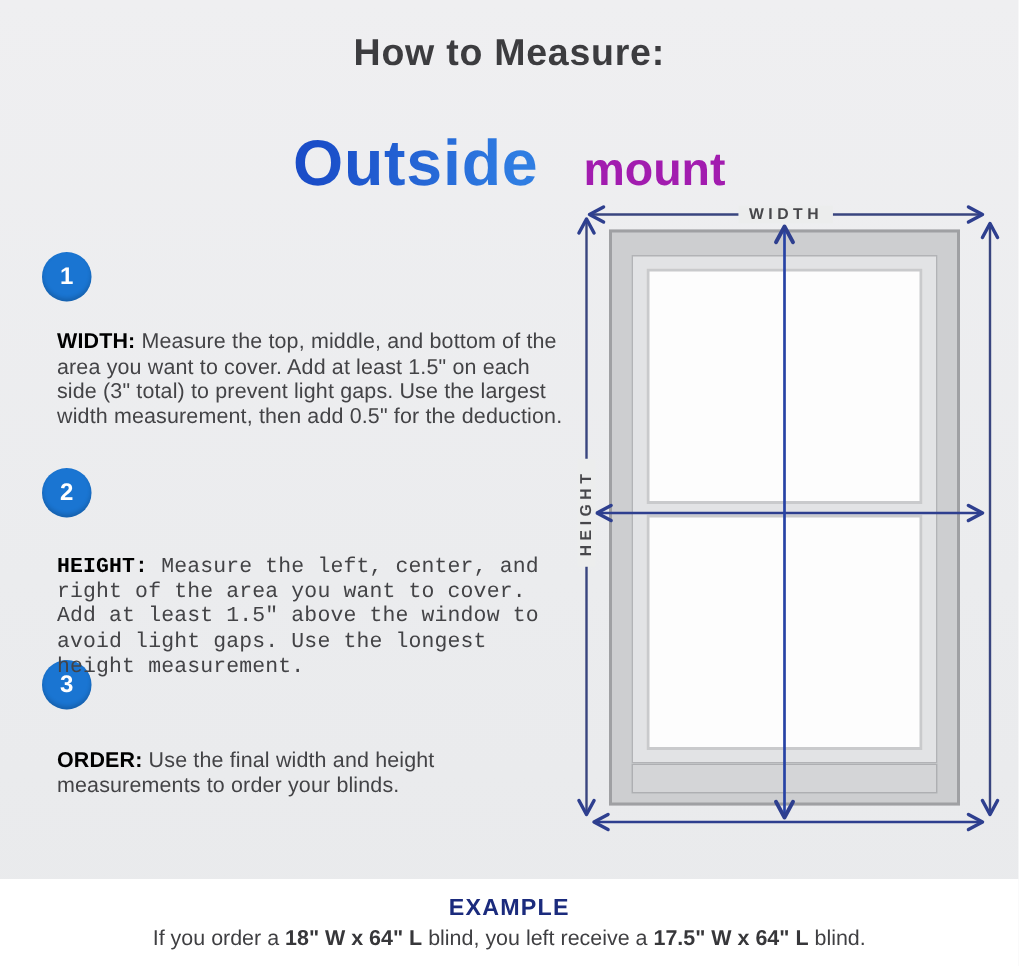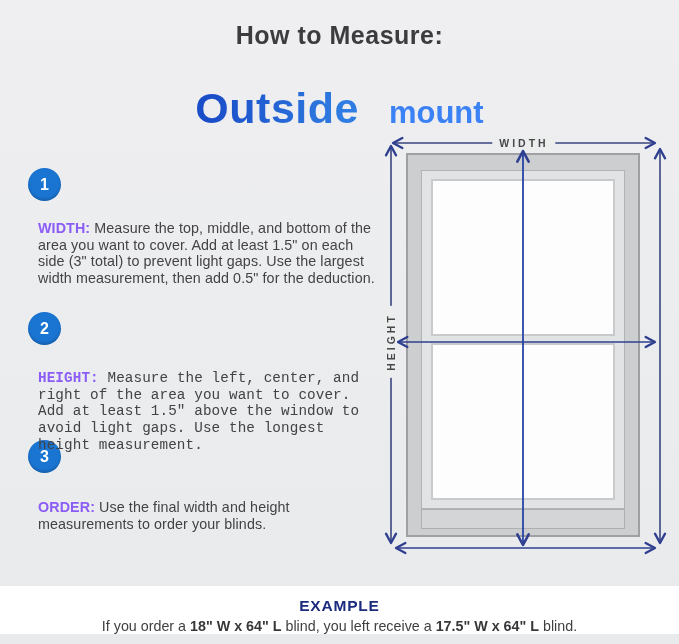--- a/index.html
+++ b/index.html
@@ -12,36 +12,36 @@
   
   .title-wrap{position:absolute;top:22px;left:0;width:100%;text-align:center;}
   .t1{font-size:25px;font-weight:700;color:#3c3c3f;letter-spacing:.5px;line-height:1.1;}
   .t2{display:flex;justify-content:center;align-items:baseline;gap:30px;margin-top:1px;}
   .t2-outside{
     font-size:43px;font-weight:800;letter-spacing:.5px;
     background:linear-gradient(95deg,#1a4dc8 10%,#2f7de2 90%);
     -webkit-background-clip:text;background-clip:text;
     -webkit-text-fill-color:transparent;color:#2161d6;
   }
-  .t2-mount{font-size:31px;font-weight:700;color:#3b82f6;margin-top:44px;}
+  .t2-mount{font-size:31px;font-weight:700;color:#a21caf;margin-top:44px;}
   
   .badge{
     position:absolute;width:33px;height:33px;border-radius:50%;
     background:#1a75d2;color:#fff;font-weight:700;font-size:16px;
     display:flex;align-items:center;justify-content:center;
     box-shadow:inset 0 -2px 3px rgba(0,0,0,.18);
   }
   #badge1{left:28px;top:168px;}
   #badge2{left:28px;top:312px;}
   #badge3{left:28px;top:440px;}
   .step{
     position:absolute;left:38px;width:344px;
     font-size:14.3px;line-height:16.6px;color:#434346;letter-spacing:.1px;
   }
-  .step b{font-weight:700;color:#8b5cf6;}
+  .step b{font-weight:700;color:#000000;}
   #step1{top:206px;}
   #step2{top:356px;font-family:Liberation Mono, monospace;}
   #step3{top:485px;}
   
   .diagram{position:absolute;left:376px;top:125px;width:300px;height:465px;text-align:right;}
   .win-frame{
     position:absolute;left:30px;top:28px;width:234px;height:384px;
     background:#cdced0;border:2px solid #9fa0a3;box-sizing:border-box;
   }
   .win-inner{
@@ -56,21 +56,21 @@
   .pane-top{top:8px;height:153px;}
   .pane-bottom{top:172px;bottom:8px;}
   .arrow-svg{position:absolute;left:0;top:0;z-index:5;pointer-events:none;}
   .dim-label{
     position:absolute;z-index:6;background:#eceded;padding:0 7px;
     font-size:10.5px;font-weight:700;letter-spacing:3px;color:#47474b;white-space:nowrap;
   }
   #width-label{left:148px;top:18px;transform:translate(-50%,-50%);}
   #height-label{left:15px;top:217px;transform:translate(-50%,-50%) rotate(-90deg);}
   
-  .footer{position:absolute;left:0;top:586px;width:100%;height:48px;background:#ffffff;text-align:center;}
+  .footer{position:absolute;left:0;top:586px;width:100%;height:58px;background:#ffffff;text-align:center;}
   .example-heading{margin-top:11px;font-size:15.5px;font-weight:700;color:#1b2b7d;letter-spacing:.8px;}
   .example-line{margin-top:3px;font-size:14.3px;color:#3f3f42;}
   .example-line b{font-weight:700;color:#37373a;}
 </style>
 </head>
 <body>
 
 <div class="title-wrap">
   <div class="t1">How to Measure:</div>
   <div class="t2">

